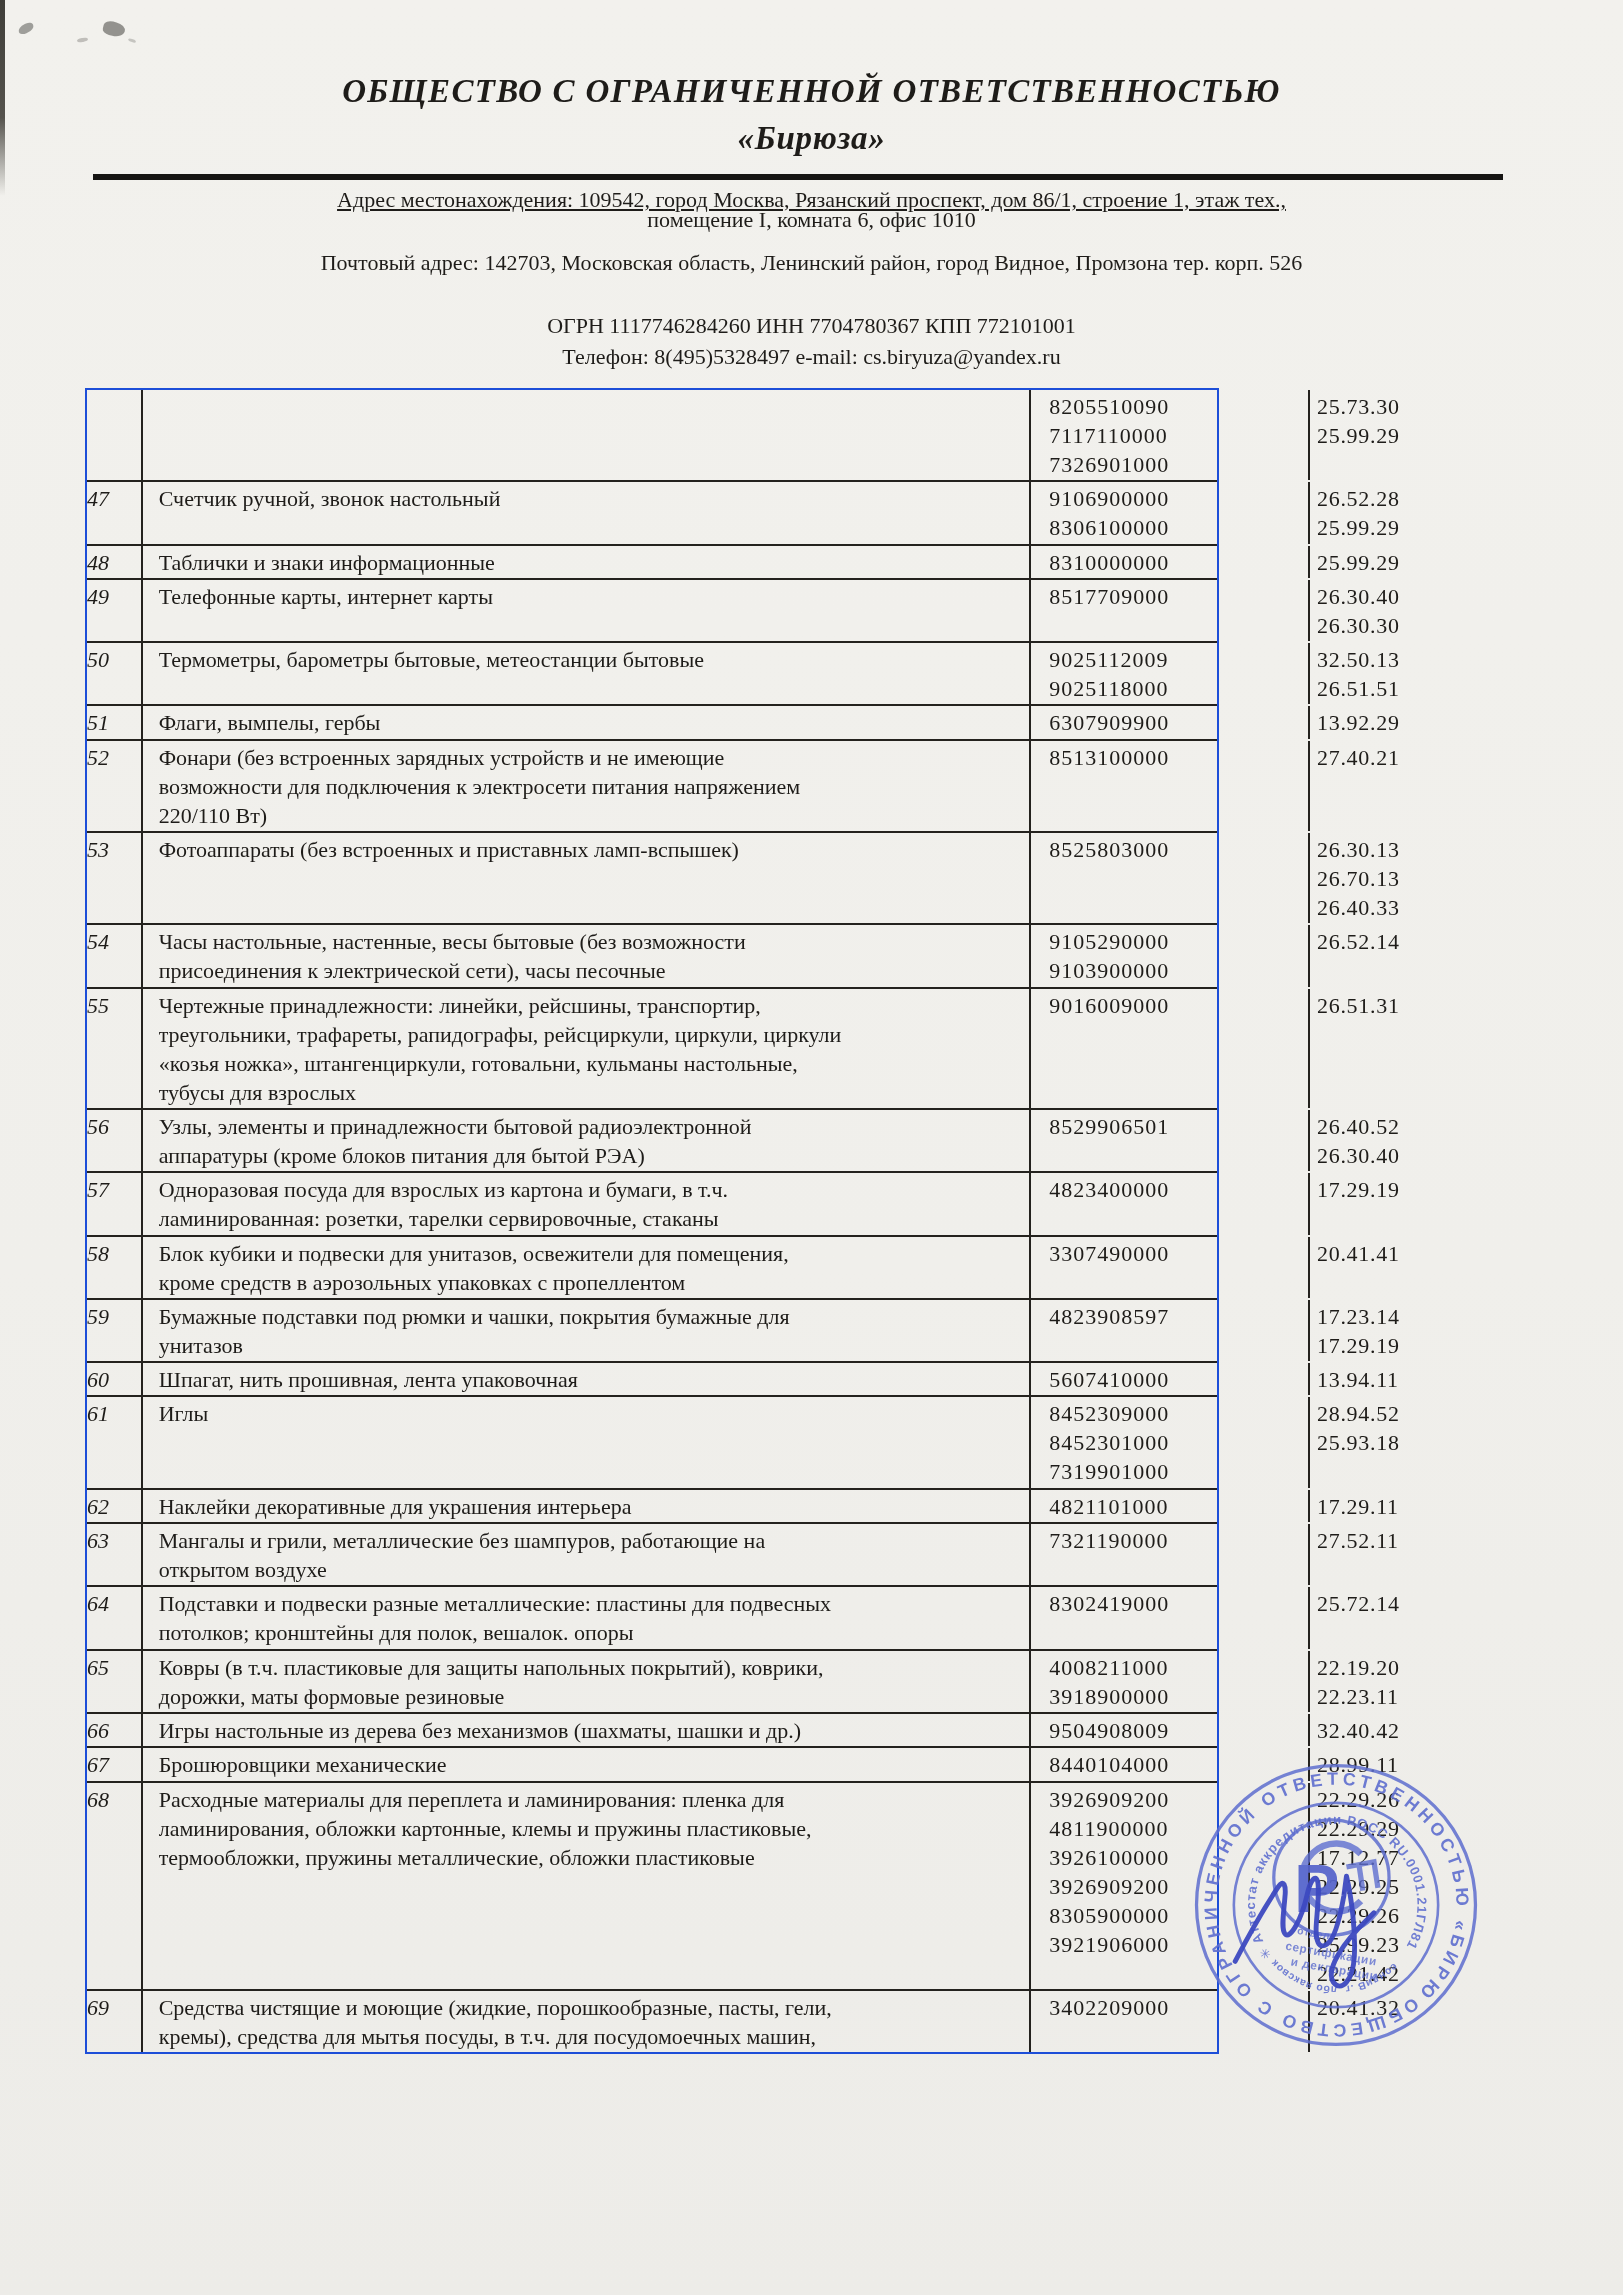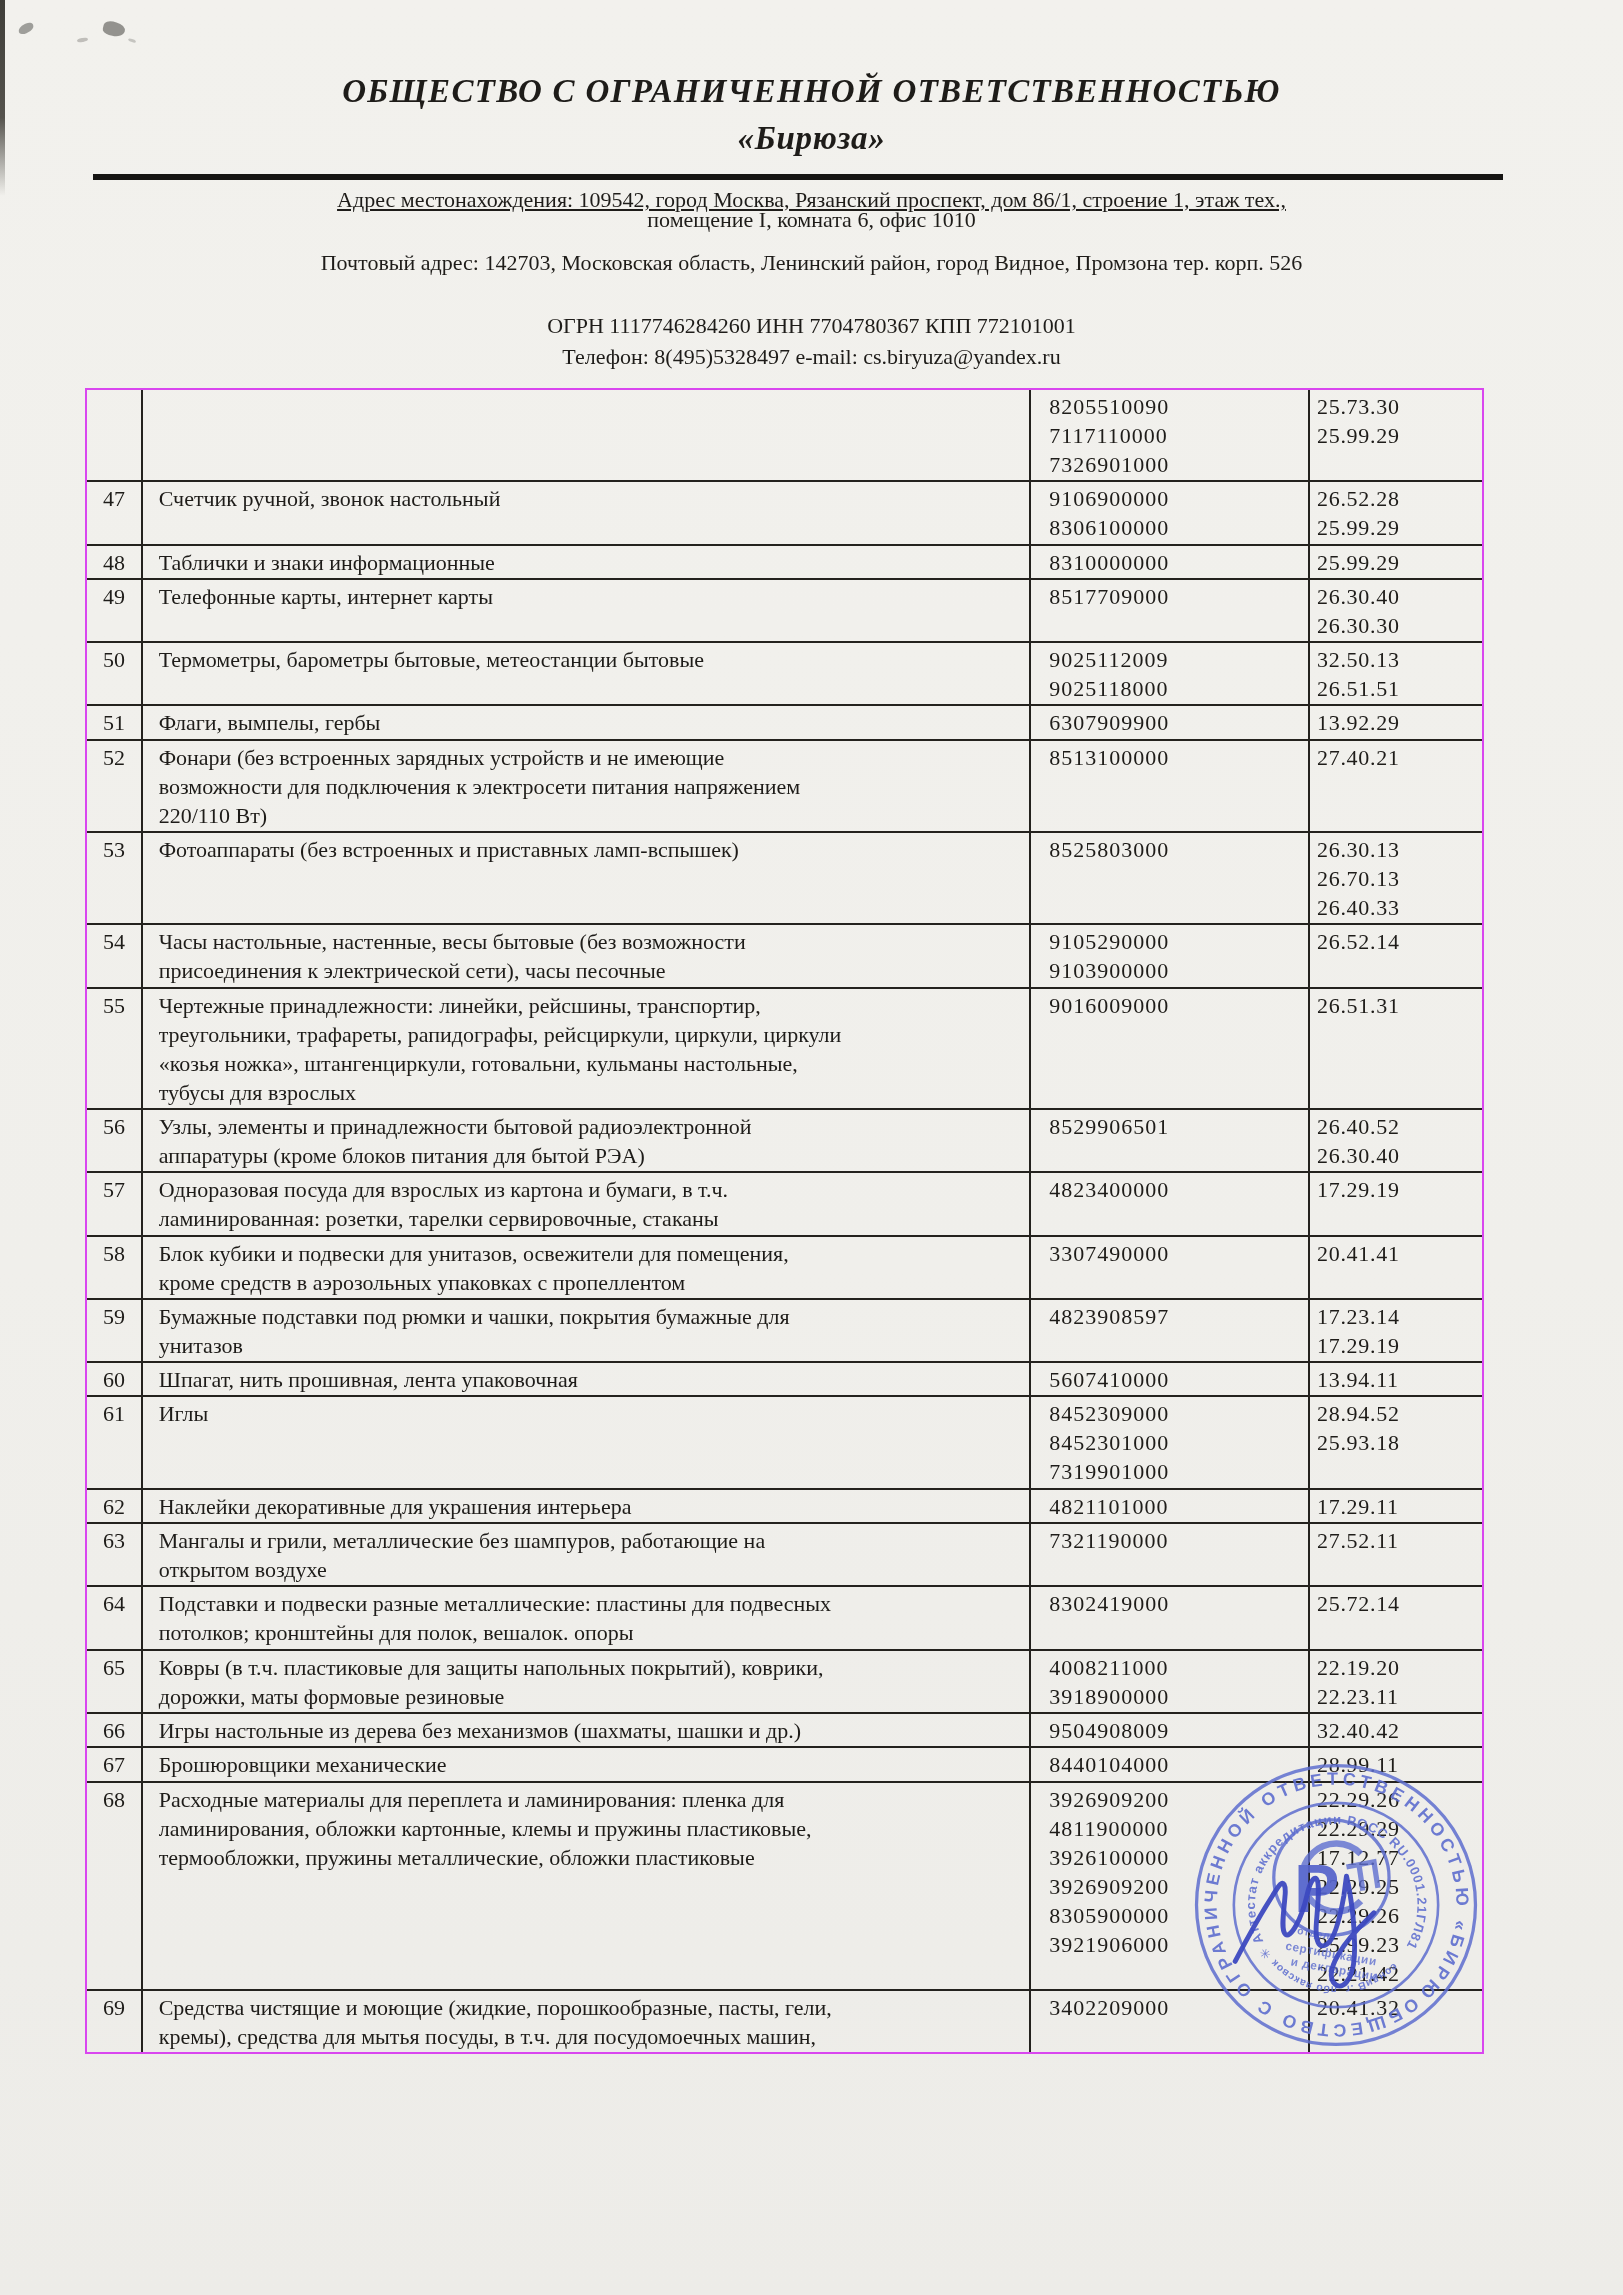--- a/index.html
+++ b/index.html
@@ -26,30 +26,30 @@
   .org2{top:120px;font-size:33px;font-weight:700;font-style:italic;letter-spacing:0.7px;}
   .rule{position:absolute;left:93px;top:174px;width:1410px;height:5.9px;background:#161513;}
   .addr1{top:187px;font-size:22px;text-decoration:underline;}
   .addr2{top:207px;font-size:22px;}
   .addr3{top:250px;font-size:22px;}
   .reg{top:313px;font-size:22px;}
   .phone{top:344px;font-size:22px;}
 
   
   .reg-table{
-    position:absolute;left:85px;top:388px;width:1399px;
-    border:2px solid #d946ef;box-sizing:border-box;
+    position:absolute;left:85px;top:388px;width:1134px;
+    border:2px solid #1d4ed8;box-sizing:border-box;
     background:transparent;
   }
   .t-row{display:grid;grid-template-columns:56px 888px 279px auto;border-bottom:2px solid #24221e;}
   .t-row:last-child{border-bottom:none;}
   .c{border-right:2px solid #24221e;padding:2px 0 1.3px 0;box-sizing:border-box;}
   .c:last-child{border-right:none;}
   .c .line{height:29px;line-height:29px;font-size:22px;white-space:nowrap;overflow:visible;}
-  .c.numc{text-align:center;}
+  .c.numc{font-style:italic;}
   .c.descc{padding-left:15.7px;}
   .c.codec{padding-left:18.3px;letter-spacing:1px;}
   .c.clsc{padding-left:7px;letter-spacing:0.7px;}
 
   
   .stamp{position:absolute;left:1188px;top:1757px;width:296px;height:296px;pointer-events:none;}
   .stamp text,.stamp textPath{font-family:"Liberation Sans","DejaVu Sans",sans-serif;}
 </style>
 </head>
 <body>

